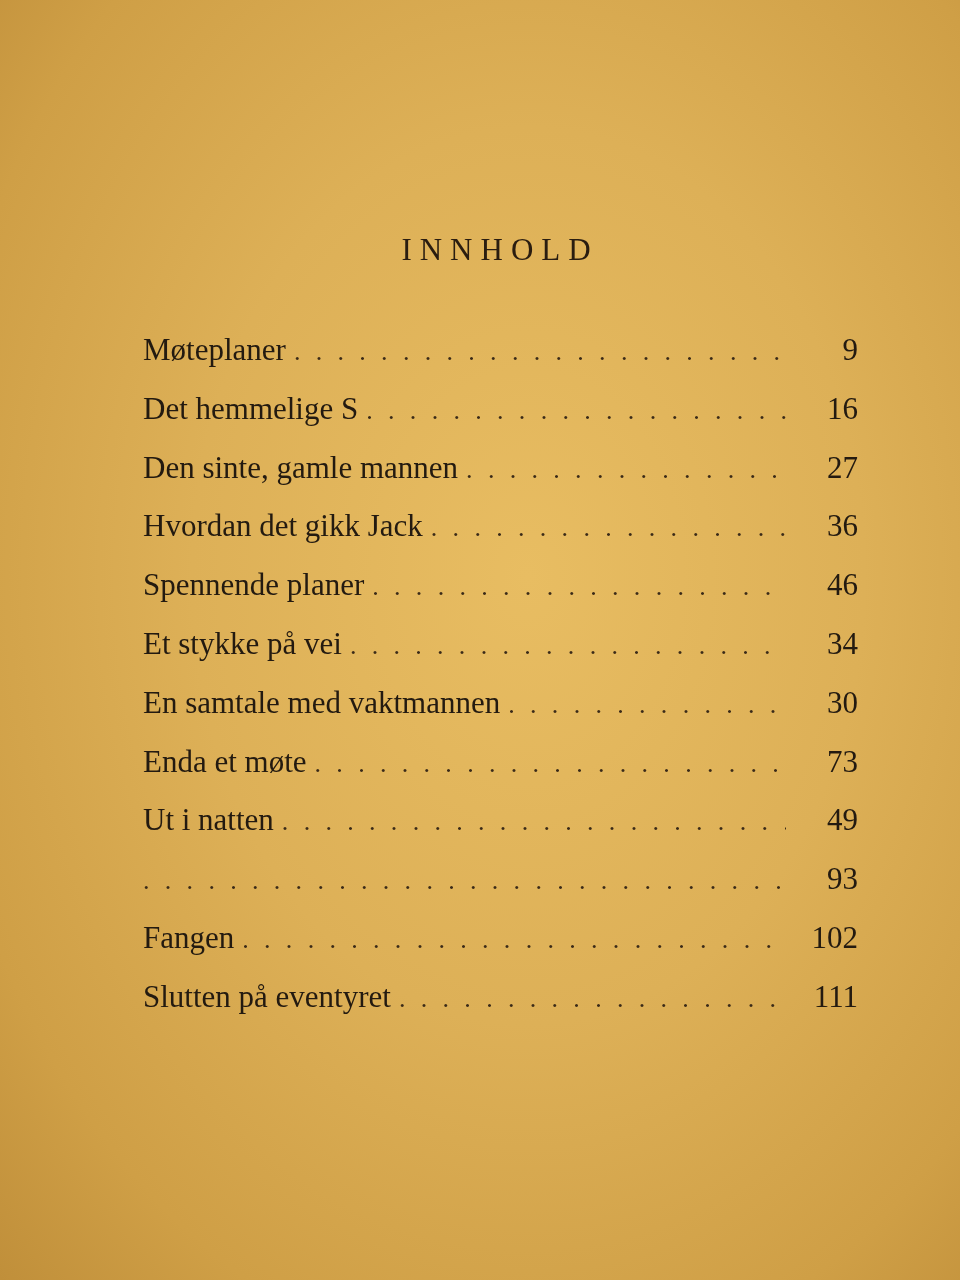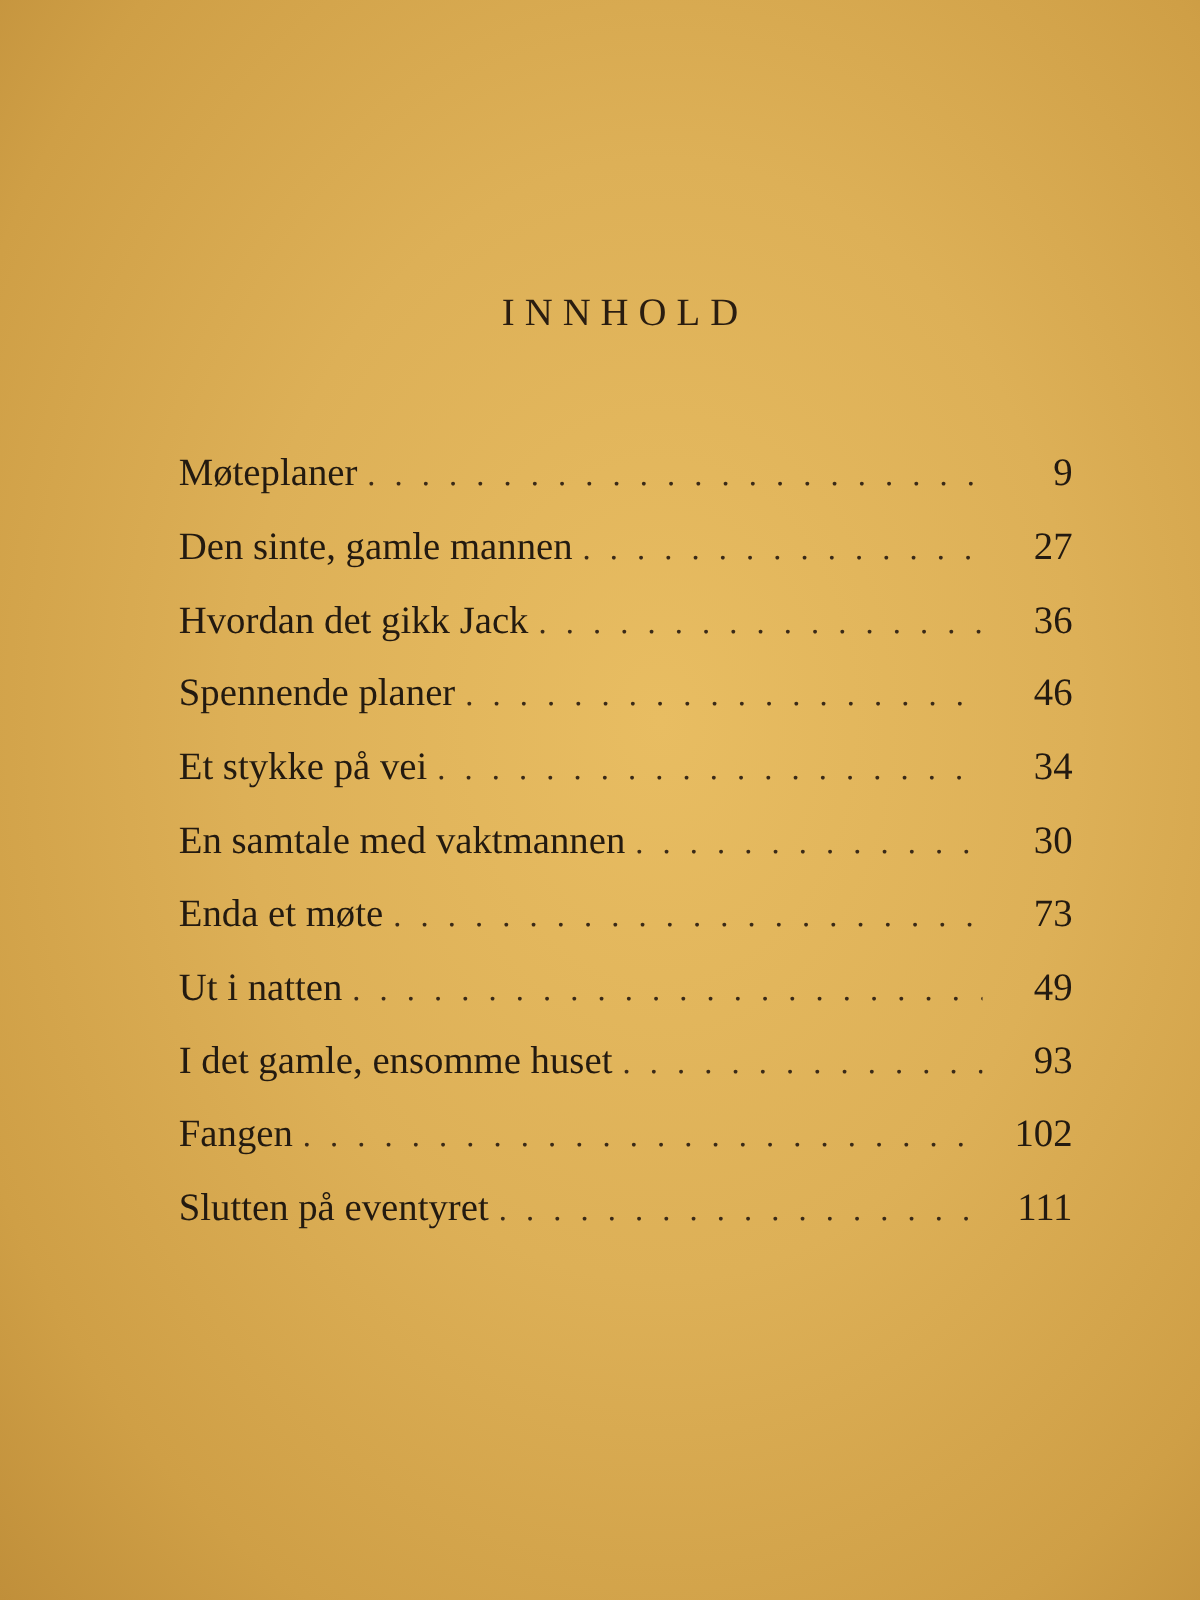--- a/index.html
+++ b/index.html
@@ -12,41 +12,46 @@
   .page{position:absolute;left:0;top:0;width:960px;height:1280px;}
   .title{
     position:absolute;left:0;width:1000px;top:232px;text-align:center;
     font-size:31px;letter-spacing:8px;font-weight:normal;color:#2a1d10;
   }
   .toc{position:absolute;left:143px;top:330px;width:715px;}
   .row{
     display:flex;align-items:baseline;height:58.8px;
     font-size:31px;line-height:40px;
   }
-  .row .label{white-space:nowrap;padding-right:8px;margin-top:28px;}
+  .row .label{white-space:nowrap;padding-right:8px;}
   .row .dots{
     flex:1;overflow:hidden;white-space:nowrap;
     letter-spacing:4.4px;font-size:26px;color:#3a2a18;
   }
   .row .dots::before{
     content:". . . . . . . . . . . . . . . . . . . . . . . . . . . . . . . . . . . . . . . . . . . . . . . . . . . . . . . . . . . . . .";
   }
   .row .page-num{white-space:nowrap;min-width:58px;text-align:right;padding-left:14px;}
 </style>
 </head>
 <body>
 
 <div class="page">
   <div class="title">INNHOLD</div>
 
   <div class="toc">
     <div class="row">
         <span class="label">Møteplaner</span>
         <span class="dots"></span>
         <span class="page-num">9</span>
+      </div>
+    <div class="row">
+        <span class="label">Det hemmelige S</span>
+        <span class="dots"></span>
+        <span class="page-num">16</span>
       </div>
     <div class="row">
         <span class="label">Den sinte, gamle mannen</span>
         <span class="dots"></span>
         <span class="page-num">27</span>
       </div>
     <div class="row">
         <span class="label">Hvordan det gikk Jack</span>
         <span class="dots"></span>
         <span class="page-num">36</span>
@@ -70,21 +75,20 @@
         <span class="label">Enda et møte</span>
         <span class="dots"></span>
         <span class="page-num">73</span>
       </div>
     <div class="row">
         <span class="label">Ut i natten</span>
         <span class="dots"></span>
         <span class="page-num">49</span>
       </div>
     <div class="row">
-        <span class="label">I det gamle, ensomme huset</span>
         <span class="dots"></span>
         <span class="page-num">93</span>
       </div>
     <div class="row">
         <span class="label">Fangen</span>
         <span class="dots"></span>
         <span class="page-num">102</span>
       </div>
     <div class="row">
         <span class="label">Slutten på eventyret</span>

